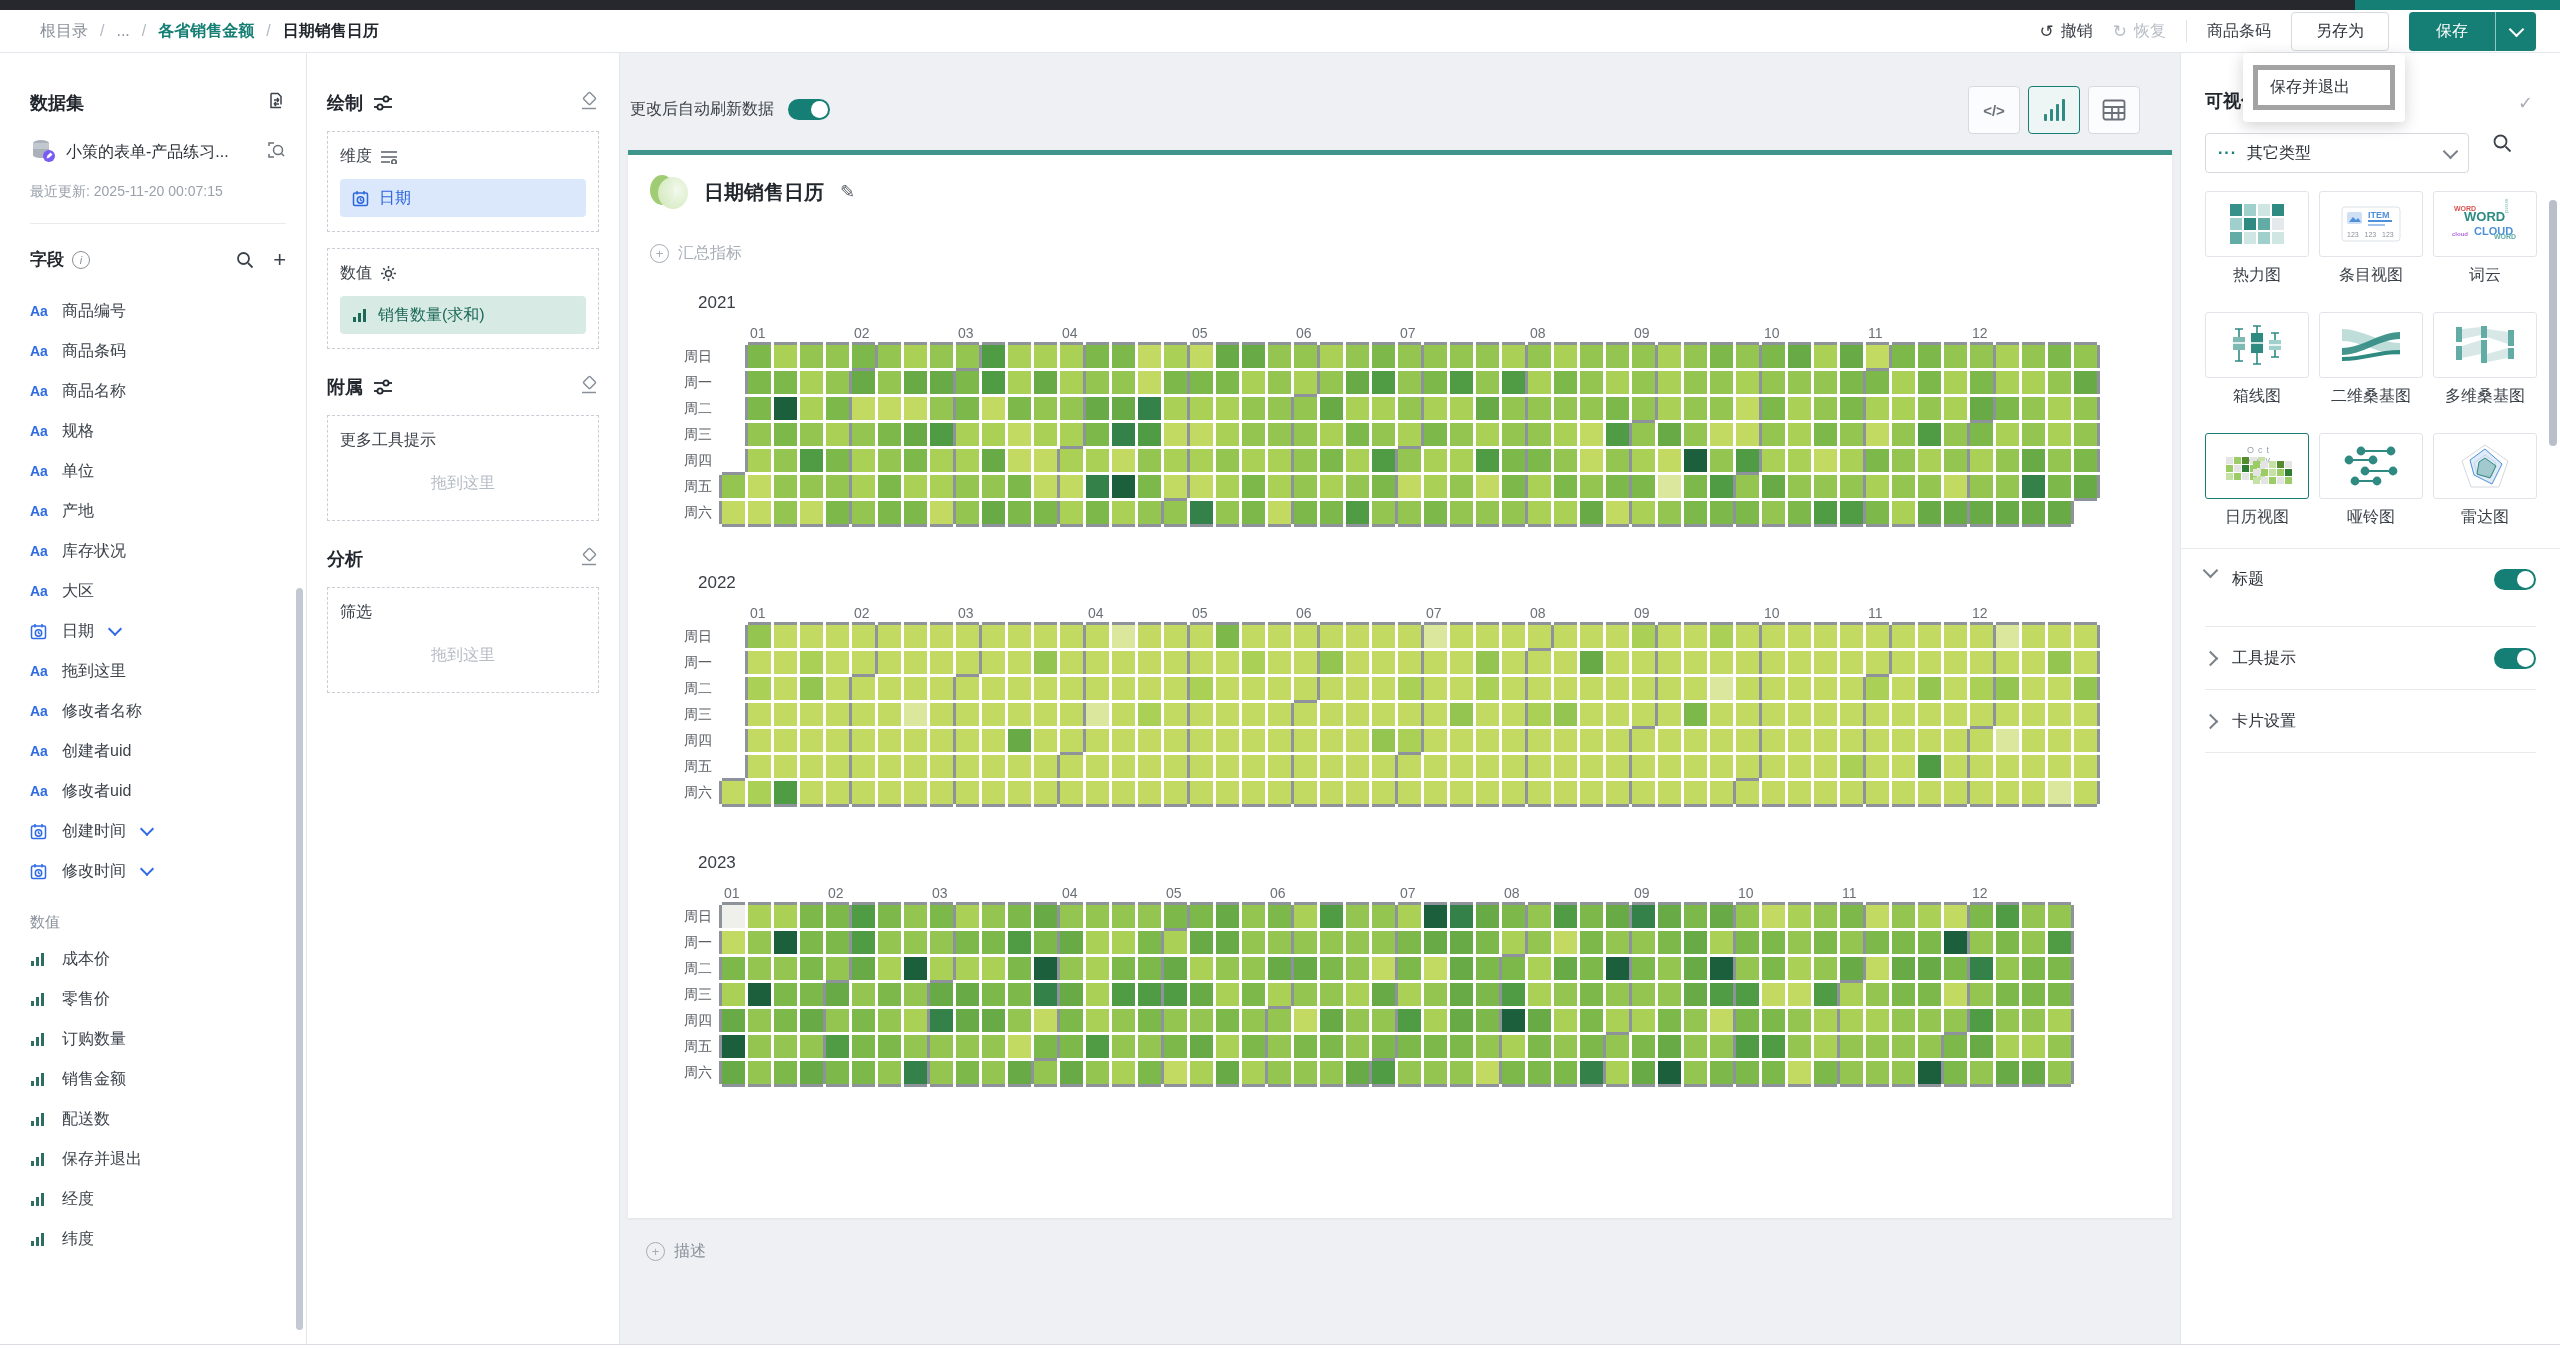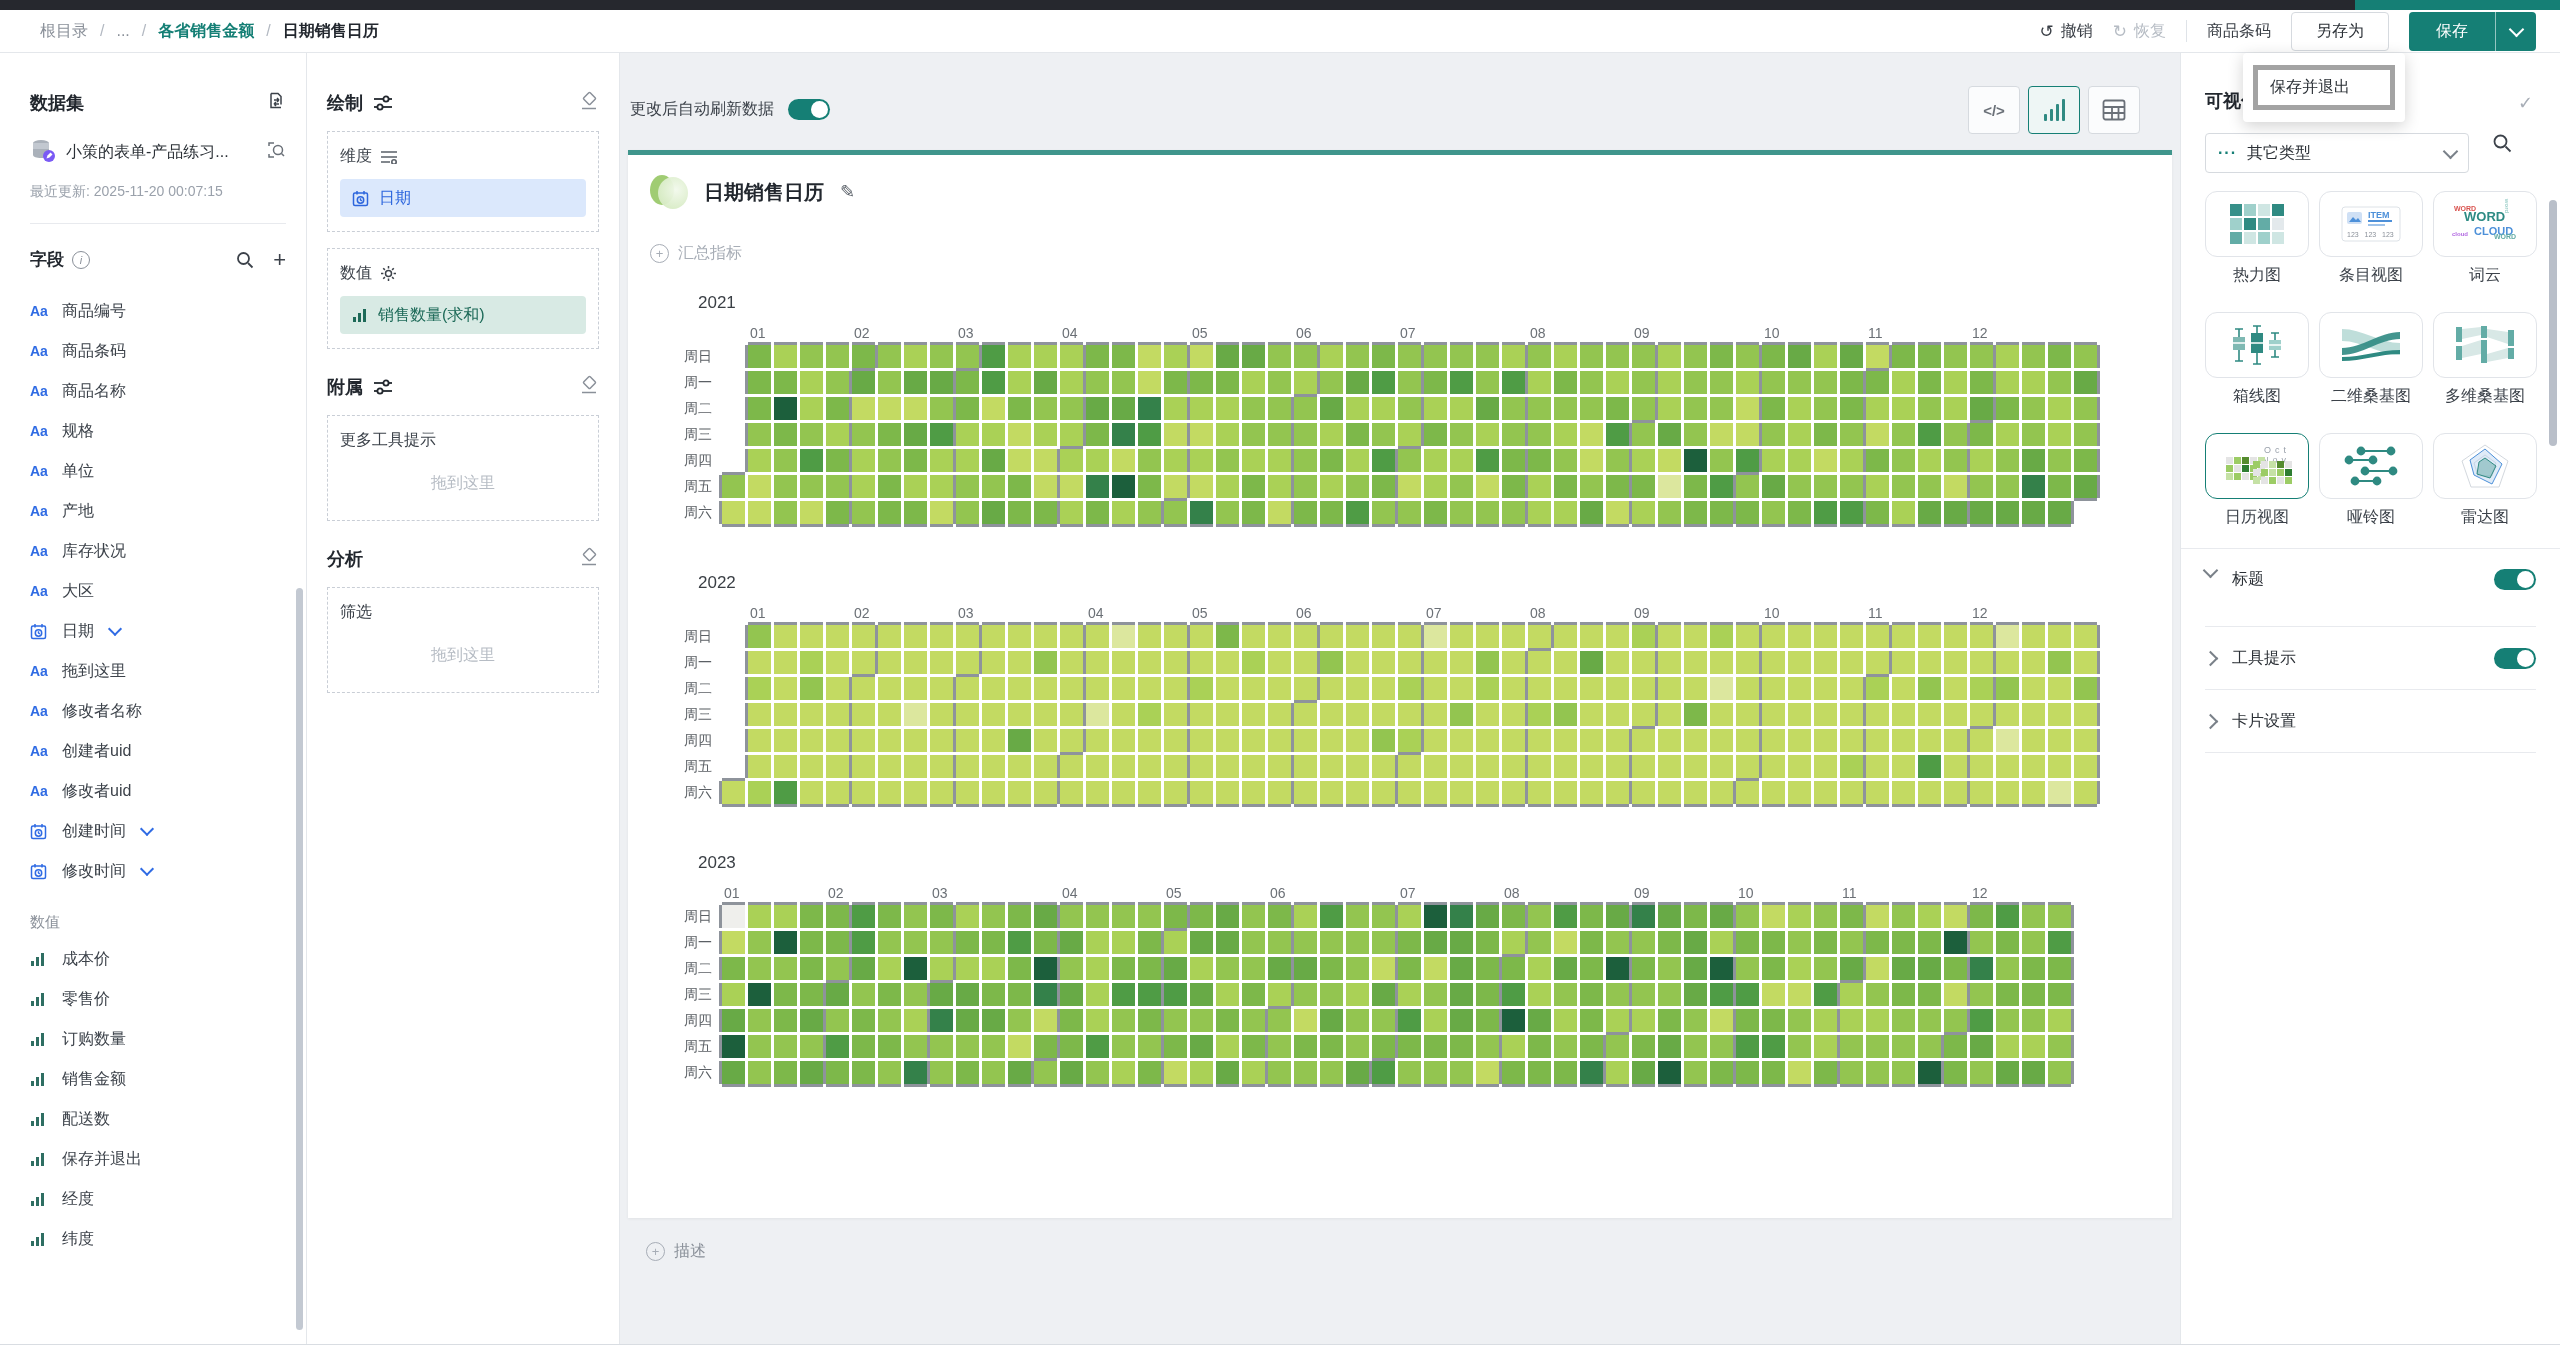--- a/index.html
+++ b/index.html
@@ -96,22 +96,22 @@
   
   .panel-vis{left:2180px;width:380px;border-left:1px solid #e4e7eb;padding:36px 24px 0;}
   .select{margin-top:20px;width:264px;height:40px;border:1px solid #d6dadf;border-radius:4px;
     display:flex;align-items:center;padding:0 12px;box-sizing:border-box;font-size:16px;color:#2b3036;gap:10px;}
   .select .dots{color:#157f75;font-weight:bold;letter-spacing:1px;}
   .select .sp{flex:1;}
   .search-g{margin-left:22px;display:flex;}
   .select-row{display:flex;align-items:center;}
   .type-grid{margin-top:18px;display:grid;grid-template-columns:repeat(3,104px);column-gap:10px;row-gap:26px;}
   .type-item{text-align:center;}
-  .type-card{height:64px;border:1px solid #e1e4e9;border-radius:12px;background:#fff;
-    display:flex;align-items:center;justify-content:center;overflow:hidden;text-align:right;}
+  .type-card{height:64px;border:1px solid #e1e4e9;border-radius:3px;background:#fff;
+    display:flex;align-items:center;justify-content:center;overflow:hidden;}
   .type-item.sel .type-card{border:1px solid #157f75;}
   .type-label{margin-top:8px;font-size:16px;color:#3c424a;}
   .vis-div{margin-top:20px;border-top:1px solid #e8eaee;margin-left:-24px;margin-right:-24px;}
   .tabs{display:flex;gap:50px;margin-top:0;}
   .tab{padding:14px 2px 10px;font-size:16px;color:#3c424a;position:relative;}
   .tab.active{color:#157f75;font-weight:bold;}
   .tab.active::after{content:"";position:absolute;left:0;right:0;bottom:0;height:3px;background:#157f75;}
   .sections .srow{display:flex;align-items:center;border-bottom:1px solid #e8eaee;height:62px;}
   .sections .srow.expanded{height:78px;align-items:flex-start;padding-top:20px;box-sizing:border-box;}
   .srow .slabel{margin-left:16px;font-size:16px;color:#2b3036;flex:1;}

